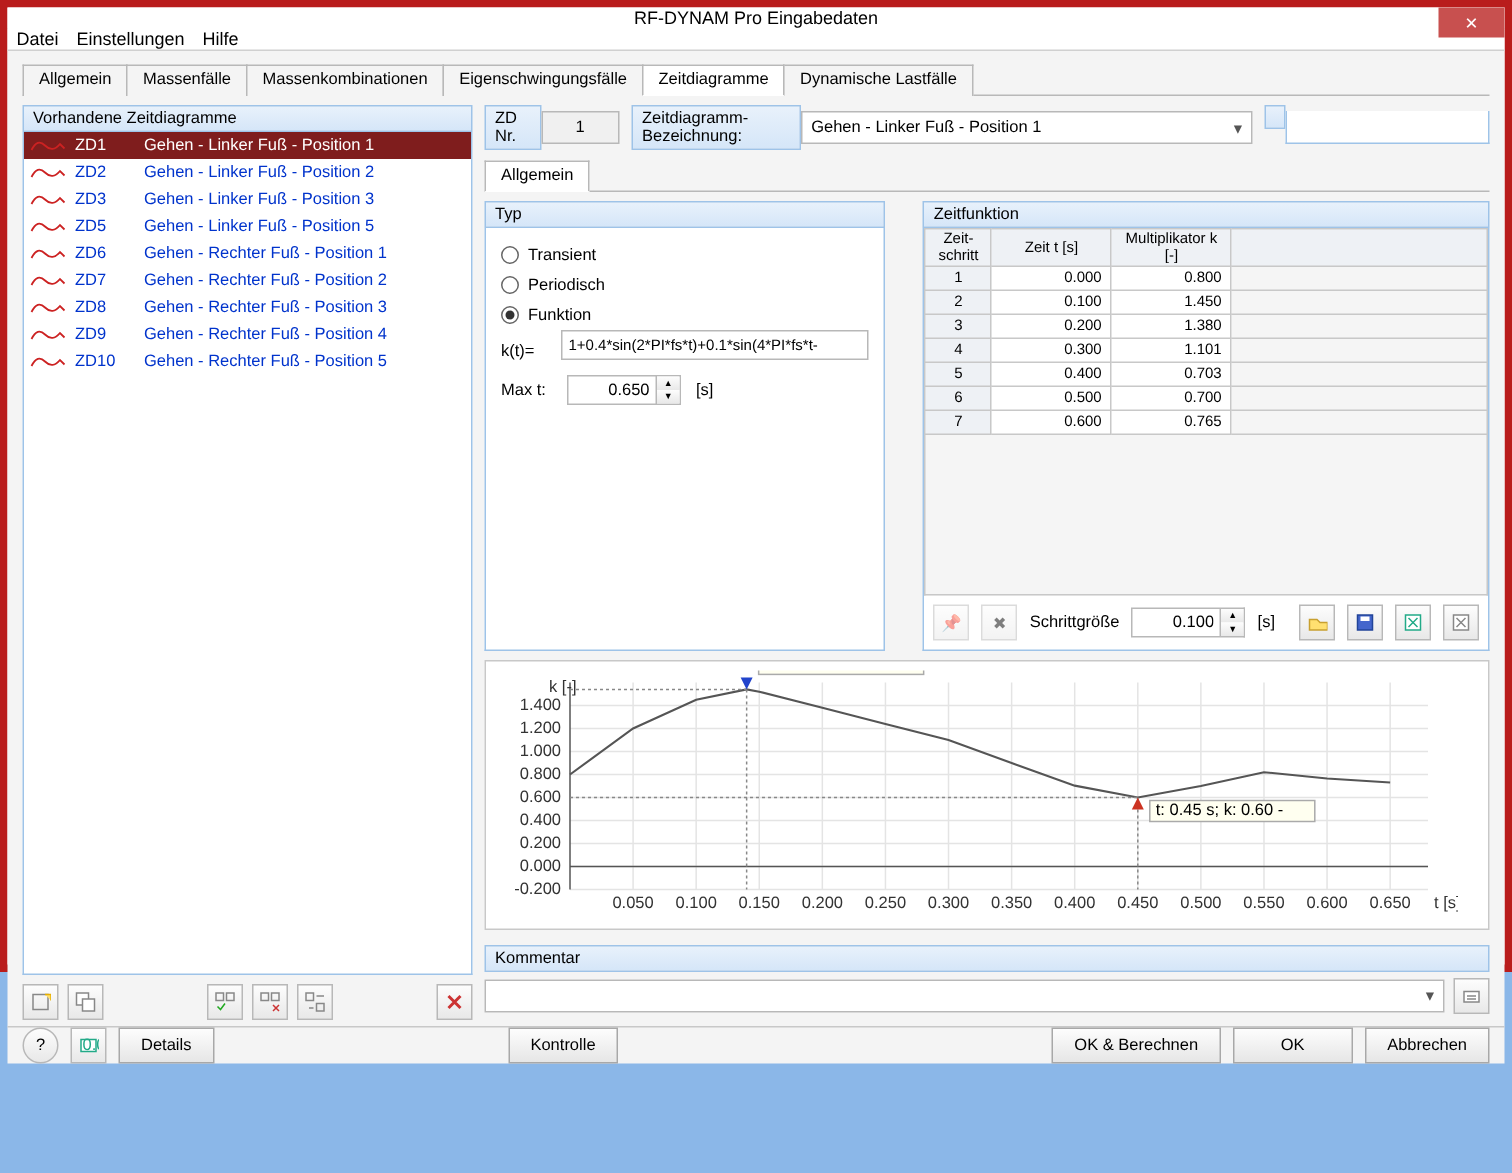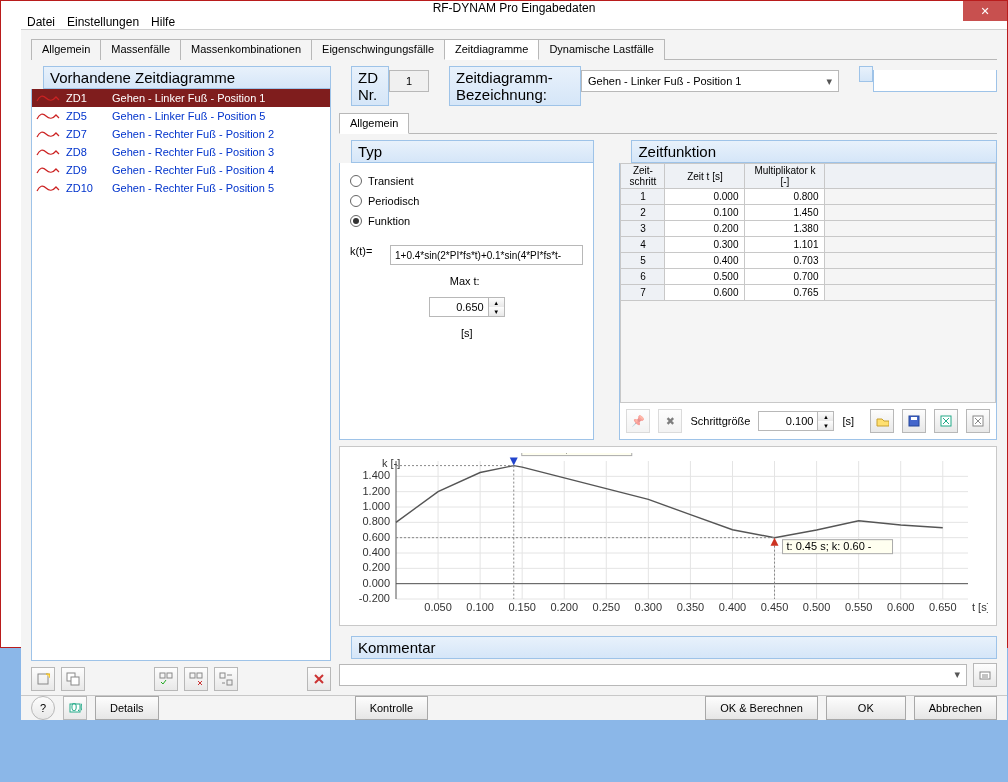--- a/index.html
+++ b/index.html
@@ -1,29 +1,29 @@
 <!DOCTYPE html>
 <html><head>
 <meta charset="utf-8">
 <style>
 * { box-sizing: border-box; margin: 0; padding: 0; font-family: "Segoe UI", Tahoma, sans-serif; font-size: 11px; }
 body { background: #8bb7e8; padding: 0; width: 1008px; height: 782px; overflow: hidden; }
-.window { background: #fff; width: 1008px; height: 648px; display: flex; flex-direction: column; border: 1px solid #b91c1c; padding-left: 20px; }
+.window { background: #fff; width: 1008px; height: 648px; display: flex; flex-direction: column; border: 5px solid #b91c1c; }
 .titlebar { height: 28px; background: #fff; display: flex; align-items: center; position: relative; }
 .titlebar .title { flex: 1; text-align: center; font-size: 12px; }
 .titlebar .close { width: 44px; height: 20px; background: #c8504f; color: #fff; display: flex; align-items: center; justify-content: center; position: absolute; right: 0; top: 0; }
 .menubar { height: 22px; background: #fff; border-bottom: 1px solid #d0d0d0; display: flex; align-items: center; padding: 0 6px; gap: 12px; }
 .menubar span { font-size: 12px; }
 .client { flex: 1; background: #f4f4f4; padding: 8px 10px 4px 10px; display: flex; flex-direction: column; }
 .tabstrip { display: flex; border-bottom: 1px solid #b8b8b8; height: 22px; }
 .tab { padding: 3px 10px; border: 1px solid #b8b8b8; border-bottom: none; background: #f4f4f4; margin-right: -1px; position: relative; top: 1px; }
 .tab.active { background: #fff; border-bottom: 1px solid #fff; z-index: 2; }
 .main-row { display: flex; gap: 8px; flex: 1; min-height: 0; margin-top: 6px; }
 .left-col { width: 300px; display: flex; flex-direction: column; }
-.group-label { background: linear-gradient(#e8f1fb,#d5e6f8); border: 1px solid #9ec3e8; padding: 2px 6px; font-size: 15px; margin-left: 12px; }
+.group-label { background: linear-gradient(#e8f1fb,#d5e6f8); border: 1px solid #9ec3e8; padding: 2px 6px; font-size: 11px; }
 .list { flex: 1; border: 1px solid #9ec3e8; border-top: none; background: #fff; overflow: auto; }
 .list-row { display: flex; align-items: center; height: 18px; padding: 0 4px; color: #0033cc; gap: 6px; }
 .list-row.selected { background: #7f1d1d; color: #fff; }
 .zd-icon { width: 24px; height: 12px; display: inline-flex; align-items: center; }
 .zd-icon svg { width: 24px; height: 10px; }
 .zd-icon svg path { stroke: #c22; stroke-width: 1.2; fill: none; }
 .left-toolbar { display: flex; gap: 6px; margin-top: 6px; align-items: center; }
 .icon-btn { width: 24px; height: 24px; border: 1px solid #b8b8b8; background: linear-gradient(#fdfdfd,#e8e8e8); display: flex; align-items: center; justify-content: center; }
 .right-col { flex: 1; display: flex; flex-direction: column; min-width: 0; }
 .top-right-row { display: flex; gap: 8px; margin-bottom: 6px; }
@@ -34,23 +34,23 @@
 .desc-select { margin-top: 4px; height: 22px; border: 1px solid #b8b8b8; background: #fff; width: 100%; display: flex; align-items: center; padding: 0 6px; position: relative; }
 .desc-select::after { content: "▾"; position: absolute; right: 6px; color: #555; }
 .sub-tabstrip { display: flex; border-bottom: 1px solid #b8b8b8; height: 22px; }
 .detail-area { flex: 1; display: flex; flex-direction: column; gap: 6px; min-height: 0; margin-top: 6px; }
 .upper-panels { display: flex; gap: 25px; height: 300px; }
 .typ-panel { width: 280px; display: flex; flex-direction: column; }
 .panel-body { border: 1px solid #9ec3e8; border-top: none; background: #fff; flex: 1; padding: 8px 10px; }
 .radio-row { display: flex; align-items: center; height: 20px; gap: 6px; }
 .radio { width: 12px; height: 12px; border: 1px solid #666; border-radius: 50%; display: inline-flex; align-items: center; justify-content: center; }
 .radio.sel::after { content: ""; width: 6px; height: 6px; background: #333; border-radius: 50%; }
-.kt-row { display: flex; align-items: flex-start; gap: 6px; margin-top: 14px; }
+.kt-row { display: flex; align-items: flex-end; gap: 6px; }
 .kt-row input { flex: 1; height: 20px; border: 1px solid #b8b8b8; padding: 0 4px; font-size: 10px; }
-.maxt-row { display: flex; align-items: center; gap: 10px; margin-top: 10px; flex-direction: column; }
+.maxt-row { display: flex; align-items: center; gap: 10px; margin-top: 10px; }
 .spinner { display: flex; }
 .spinner input { width: 60px; height: 20px; border: 1px solid #b8b8b8; text-align: right; padding: 0 4px; }
 .spinner .updown { width: 16px; height: 20px; border: 1px solid #b8b8b8; border-left: none; display: flex; flex-direction: column; }
 .updown div { flex: 1; display: flex; align-items: center; justify-content: center; font-size: 6px; background: linear-gradient(#fdfdfd,#e8e8e8); }
 .zf-panel { flex: 1; display: flex; flex-direction: column; }
 .zf-body { border: 1px solid #9ec3e8; border-top: none; background: #fff; flex: 1; display: flex; flex-direction: column; }
 .zf-table { border-collapse: collapse; width: 100%; }
 .zf-table th, .zf-table td { border: 1px solid #c8c8c8; padding: 1px 6px; font-size: 10px; height: 16px; }
 .zf-table th { background: #eef1f5; font-weight: normal; text-align: center; }
 .zf-table td.rownum { background: #eef1f5; text-align: center; width: 40px; }
@@ -104,22 +104,49 @@
               </span>
               <span style="width:40px">ZD1</span>
               <span>Gehen - Linker Fuß - Position 1</span>
             </div>
             <div class="list-row">
               <span class="zd-icon">
                 <svg>
                   <path d="M1 8 Q5 0 10 5 Q15 10 20 4 L23 7"></path>
                 </svg>
               </span>
+              <span style="width:40px">ZD2</span>
+              <span>Gehen - Linker Fuß - Position 2</span>
+            </div>
+            <div class="list-row">
+              <span class="zd-icon">
+                <svg>
+                  <path d="M1 8 Q5 0 10 5 Q15 10 20 4 L23 7"></path>
+                </svg>
+              </span>
+              <span style="width:40px">ZD3</span>
+              <span>Gehen - Linker Fuß - Position 3</span>
+            </div>
+            <div class="list-row">
+              <span class="zd-icon">
+                <svg>
+                  <path d="M1 8 Q5 0 10 5 Q15 10 20 4 L23 7"></path>
+                </svg>
+              </span>
               <span style="width:40px">ZD5</span>
               <span>Gehen - Linker Fuß - Position 5</span>
+            </div>
+            <div class="list-row">
+              <span class="zd-icon">
+                <svg>
+                  <path d="M1 8 Q5 0 10 5 Q15 10 20 4 L23 7"></path>
+                </svg>
+              </span>
+              <span style="width:40px">ZD6</span>
+              <span>Gehen - Rechter Fuß - Position 1</span>
             </div>
             <div class="list-row">
               <span class="zd-icon">
                 <svg>
                   <path d="M1 8 Q5 0 10 5 Q15 10 20 4 L23 7"></path>
                 </svg>
               </span>
               <span style="width:40px">ZD7</span>
               <span>Gehen - Rechter Fuß - Position 2</span>
             </div>

